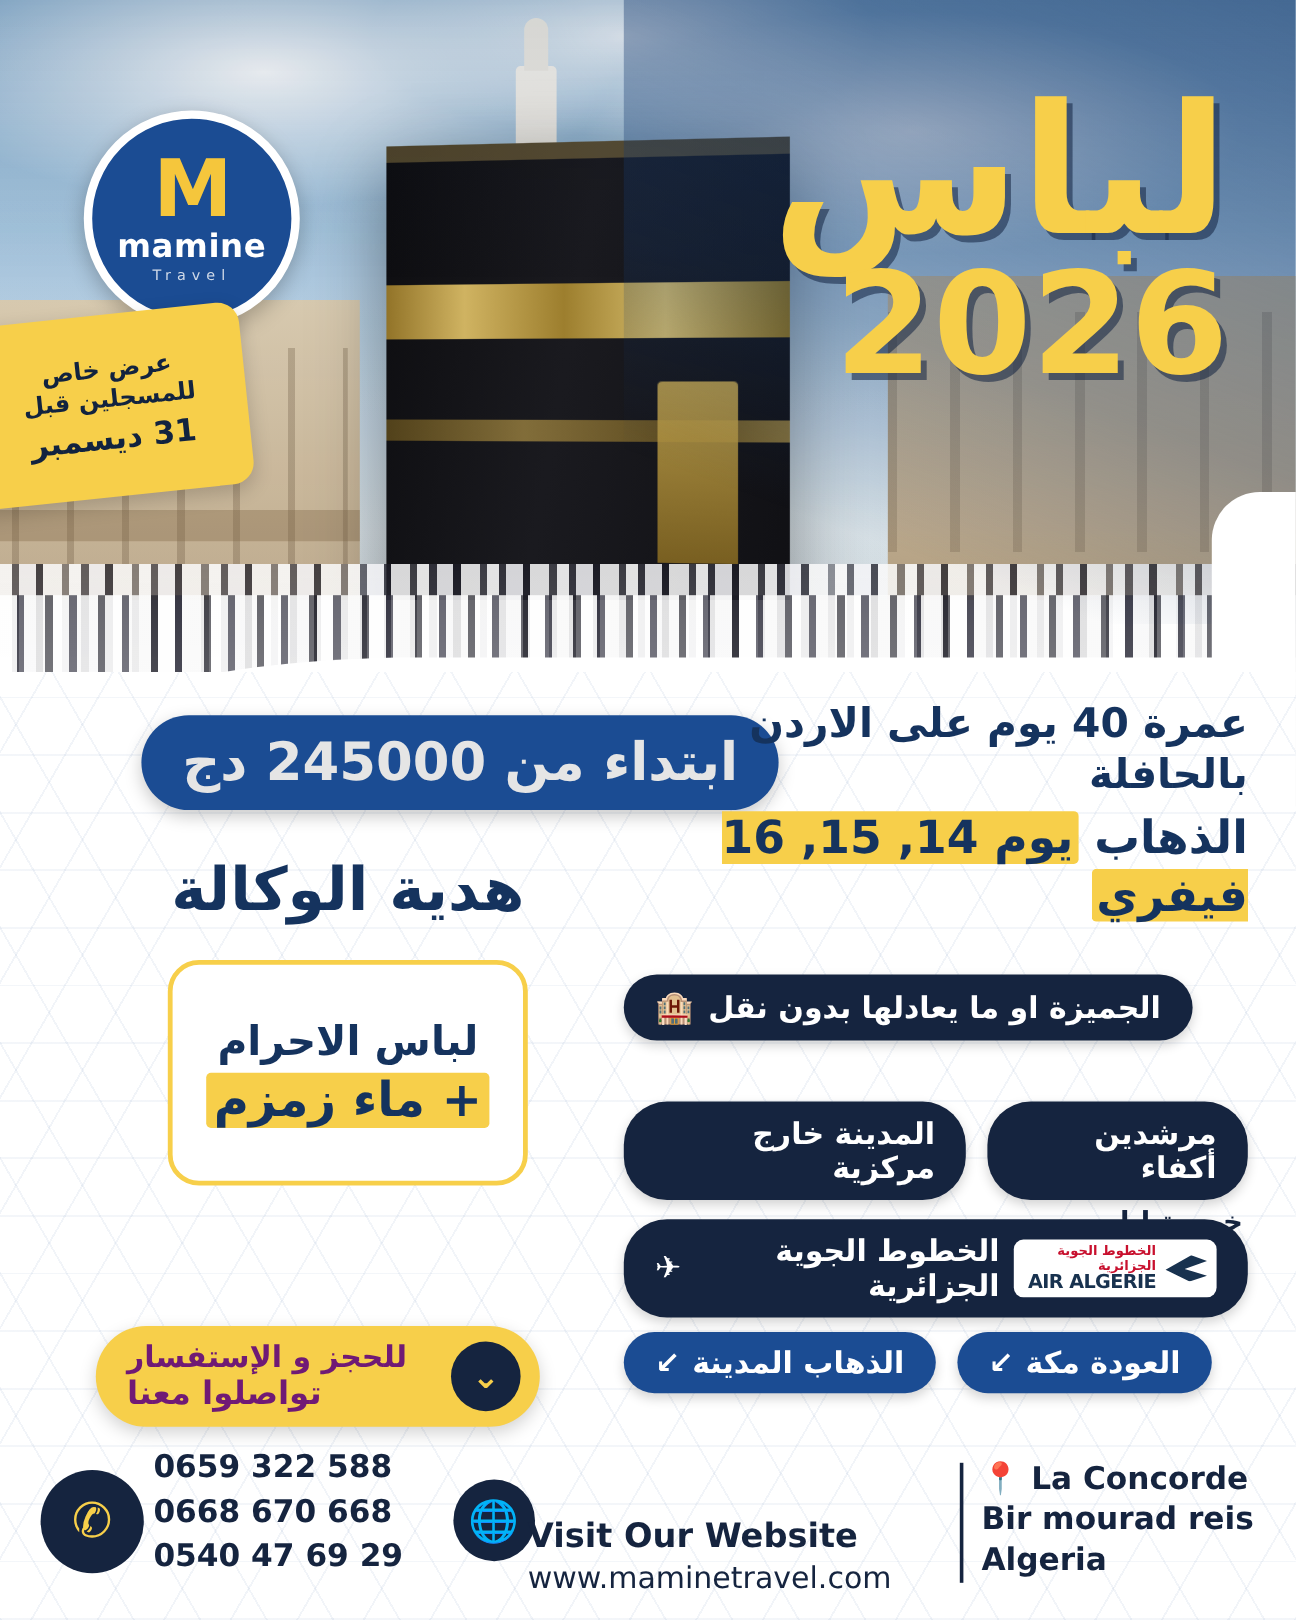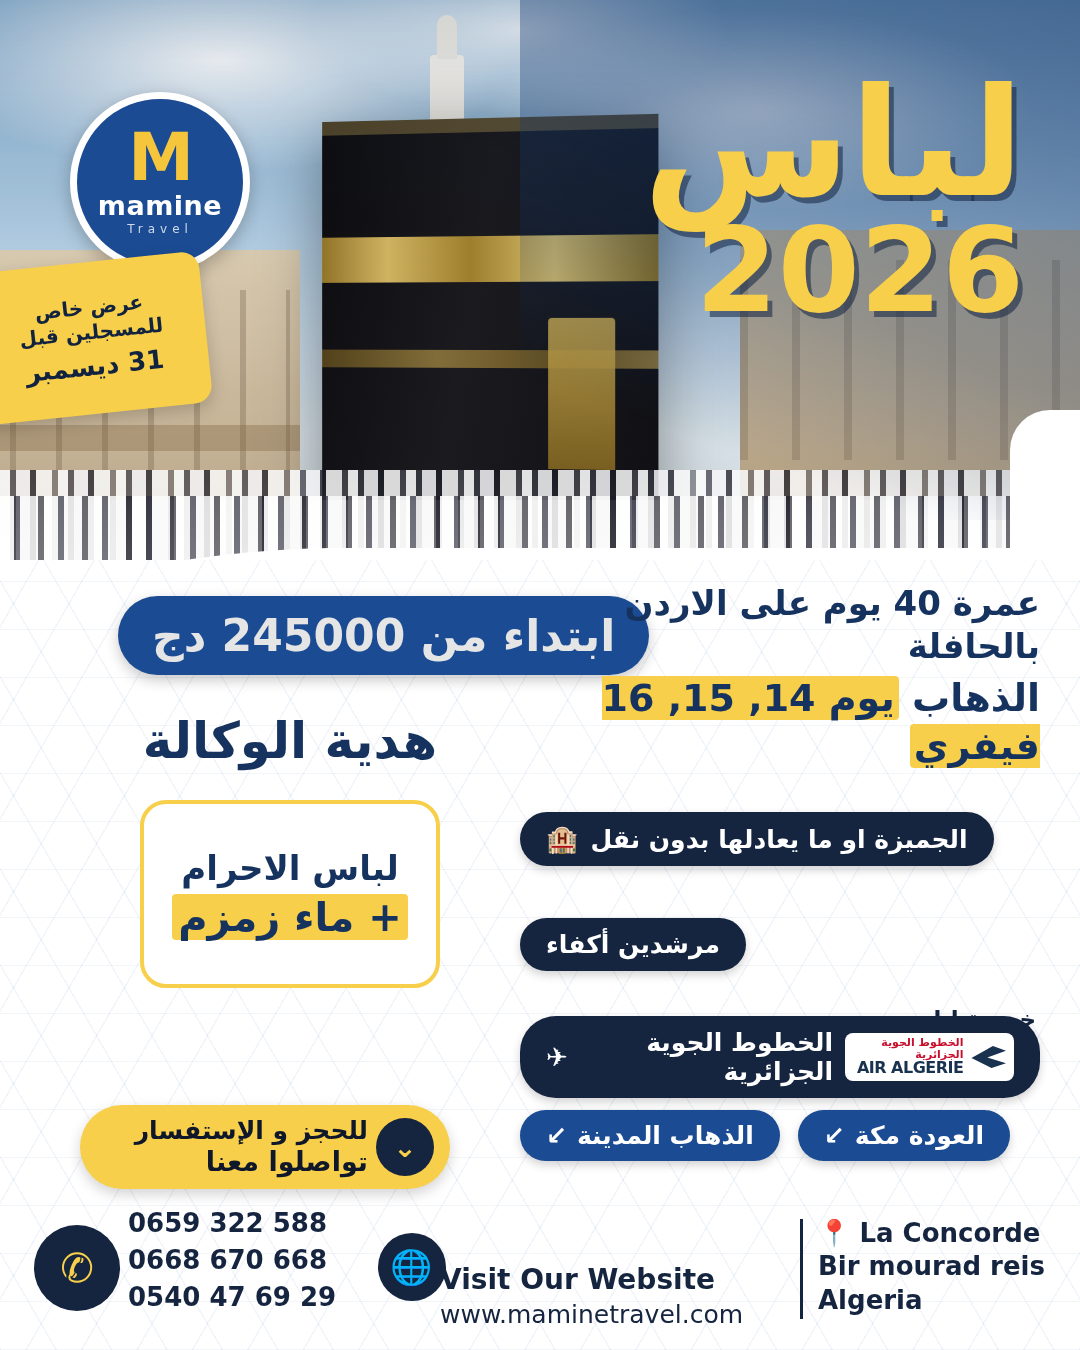--- a/index.html
+++ b/index.html
@@ -273,21 +273,21 @@
   .gift-box .g2 .hl { background: #f7cf4a; border-radius: 4px; padding: 0 6px; }
 
   
   .cta {
     position: absolute; left: 80px; top: 1105px; width: 370px; height: 84px;
     background: #f7cf4a; border-radius: 44px;
     display: flex; align-items: center; justify-content: space-between;
     padding: 0 16px 0 26px;
     box-shadow: 0 5px 14px rgba(0,0,0,0.18);
   }
-  .cta .txt { text-align: right; color: #0f172a; line-height: 1.15; flex: 1; padding-right: 8px;}
+  .cta .txt { text-align: left; color: #701a75; line-height: 1.15; flex: 1; padding-right: 8px;}
   .cta .t1 { font-size: 25px; font-weight: 800; }
   .cta .t2 { font-size: 27px; font-weight: 800; }
   .cta .circ {
     width: 58px; height: 58px; border-radius: 50%;
     background: #15243f; color: #f7cf4a;
     display: flex; align-items: center; justify-content: center;
     font-size: 28px; font-weight: 800;
   }
 
   
@@ -382,20 +382,23 @@
   <div class="chip-row" id="chip-hotel">
     <div class="chip">
       <span>الجميزة او ما يعادلها بدون نقل</span>
       <span class="ic">🏨</span>
     </div>
   </div>
 
   <div class="chip-row" id="chip-row2">
     <div class="chip">
       <span>مرشدين أكفاء</span>
+    </div>
+    <div class="chip">
+      <span>المدينة خارج مركزية</span>
     </div>
   </div>
 
   <div id="chip-note" style="position:absolute;">خمسة ايام</div>
 
   <div class="chip-row" id="chip-air">
     <div class="chip">
       <span class="airline-badge">
         <span class="swoosh"></span>
         <span>

